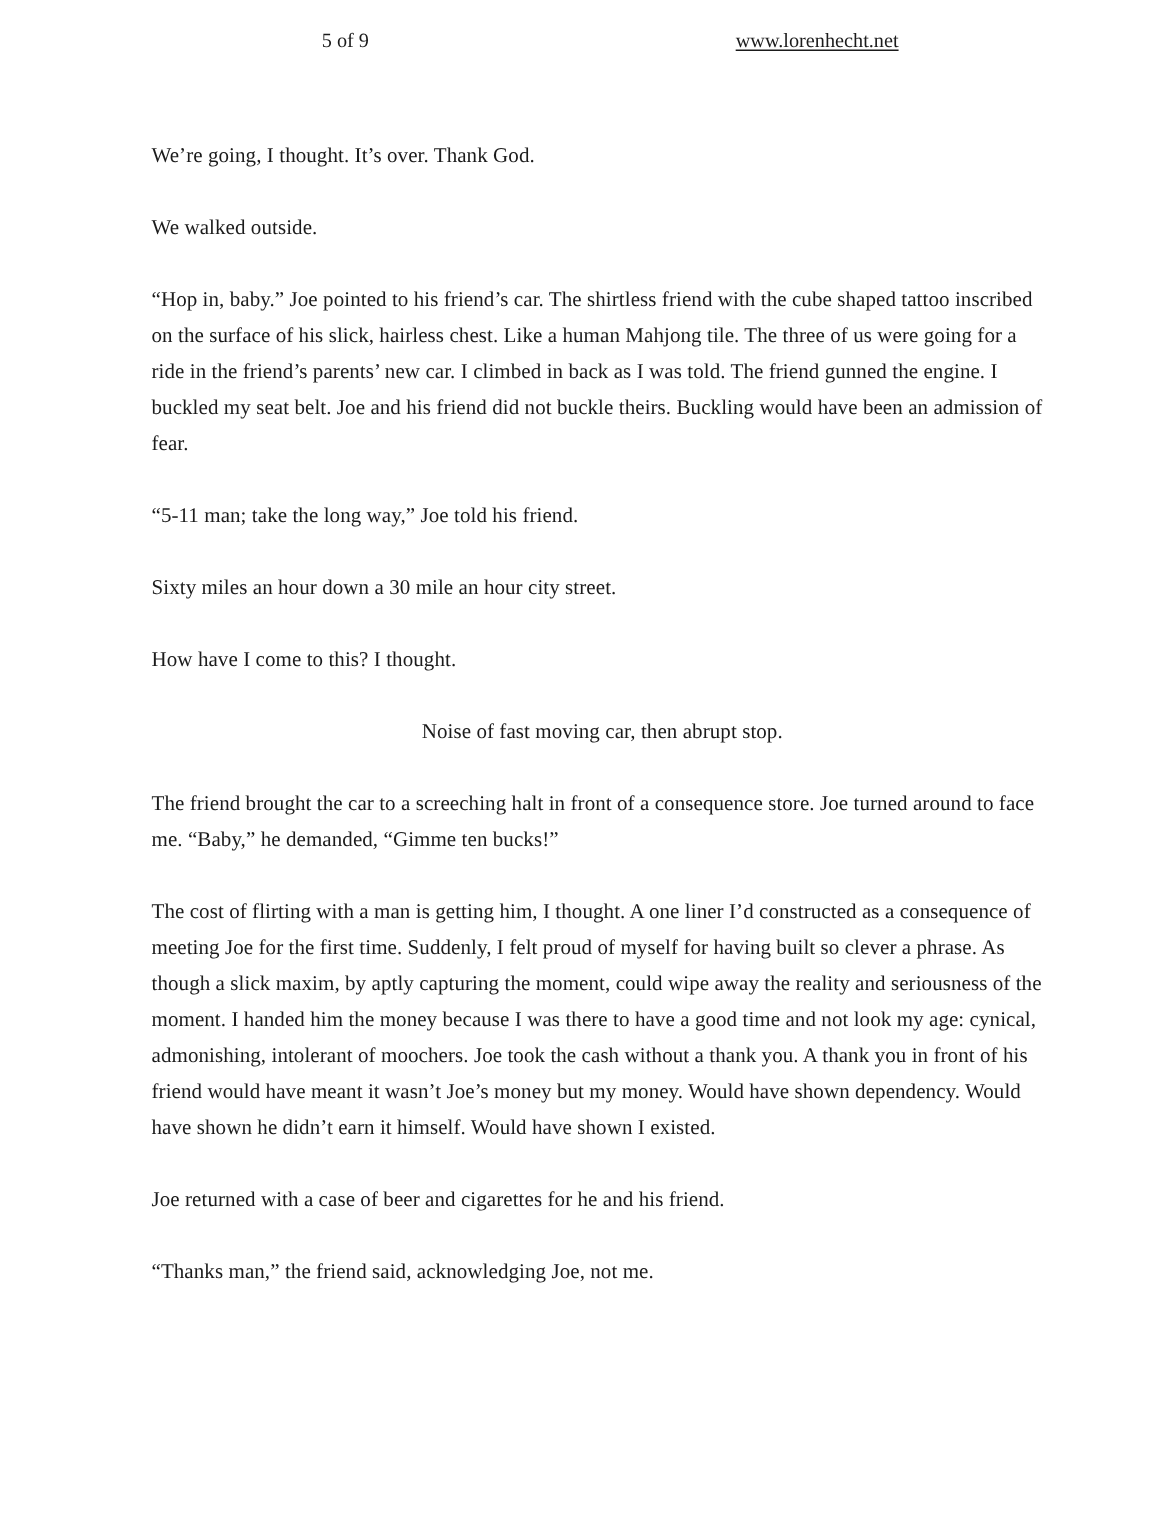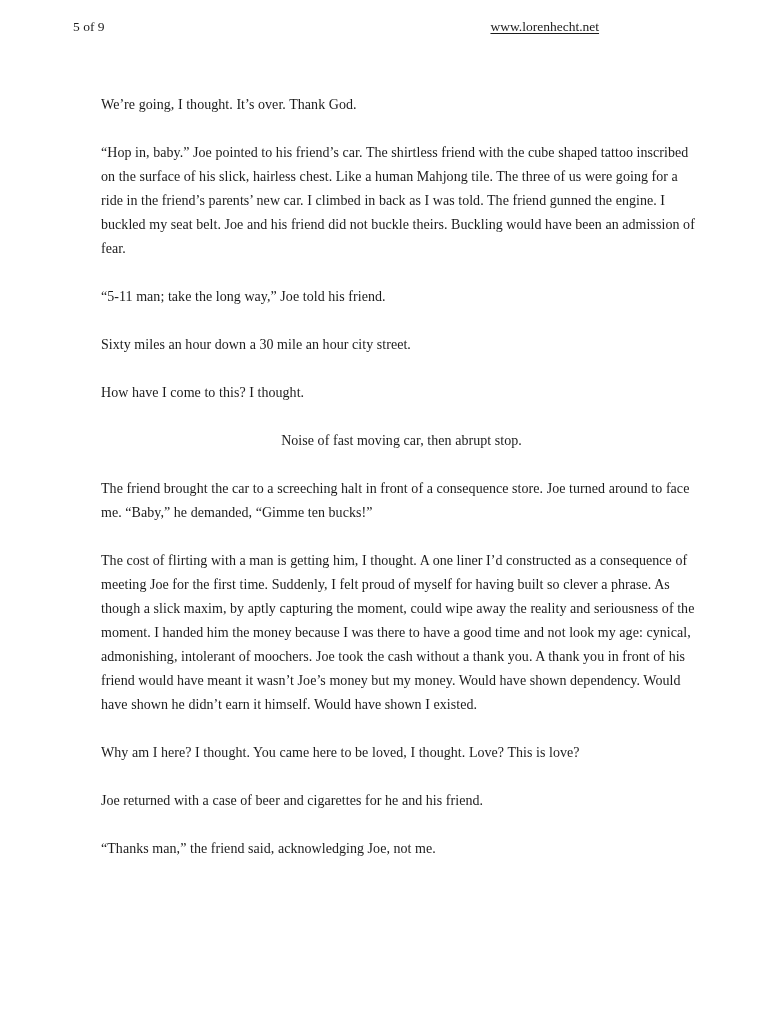--- a/index.html
+++ b/index.html
@@ -26,21 +26,21 @@
     line-height: 17px;
     font-feature-settings: "onum";
   }
   .header-left {
     flex: 1 1 0;
     text-align: left;
     white-space: pre-wrap;
   }
   .header-center {
     flex: 1 1 0;
-    text-align: left;
+    text-align: center;
   }
   .header-right {
     flex: 1 1 0;
     text-align: center;
   }
   .u {
     text-decoration: underline;
     text-underline-offset: 2px;
     color: inherit;
     cursor: pointer;
@@ -67,25 +67,25 @@
 
   <header class="page-header">
     <div class="header-center">5 of 9</div>
     <div class="header-right">
       <a class="u">www.lorenhecht.net</a>
     </div>
   </header>
 
   <main class="page-body">
     <p>We’re going, I thought. It’s over. Thank God.</p>
+    <p>We walked outside.</p>
     <p>“Hop in, baby.” Joe pointed to his friend’s car. The shirtless friend with the cube shaped tattoo inscribed on the surface of his slick, hairless chest. Like a human Mahjong tile. The three of us were going for a ride in the friend’s parents’ new car. I climbed in back as I was told. The friend gunned the engine. I buckled my seat belt. Joe and his friend did not buckle theirs. Buckling would have been an admission of fear.</p>
     <p>“5-11 man; take the long way,” Joe told his friend.</p>
     <p>Sixty miles an hour down a 30 mile an hour city street.</p>
     <p>How have I come to this? I thought.</p>
     <p class="center">Noise of fast moving car, then abrupt stop.</p>
     <p>The friend brought the car to a screeching halt in front of a consequence store. Joe turned around to face me. “Baby,” he demanded, “Gimme ten bucks!”</p>
     <p>The cost of flirting with a man is getting him, I thought. A one liner I’d constructed as a consequence of meeting Joe for the first time. Suddenly, I felt proud of myself for having built so clever a phrase. As though a slick maxim, by aptly capturing the moment, could wipe away the reality and seriousness of the moment. I handed him the money because I was there to have a good time and not look my age: cynical, admonishing, intolerant of moochers. Joe took the cash without a thank you. A thank you in front of his friend would have meant it wasn’t Joe’s money but my money. Would have shown dependency. Would have shown he didn’t earn it himself. Would have shown I existed.</p>
-    <p>Why am I here? I thought. You came here to be loved, I thought. Love? This is love?</p>
     <p>Joe returned with a case of beer and cigarettes for he and his friend.</p>
     <p>“Thanks man,” the friend said, acknowledging Joe, not me.</p>
   </main>
 
 </div>
 
 </body></html>

